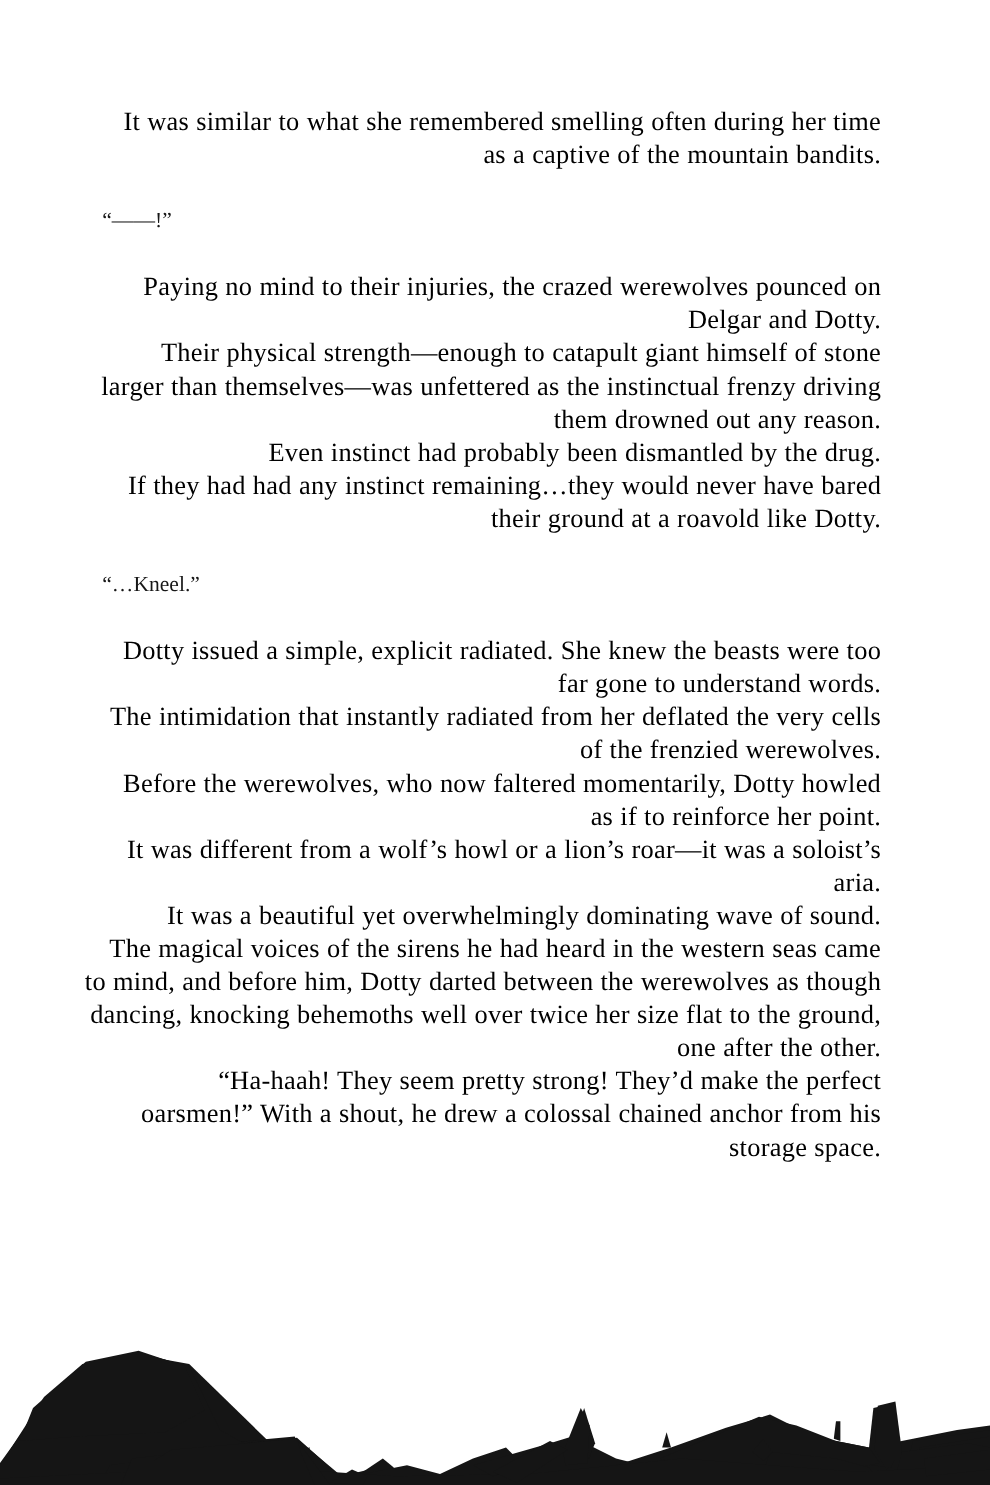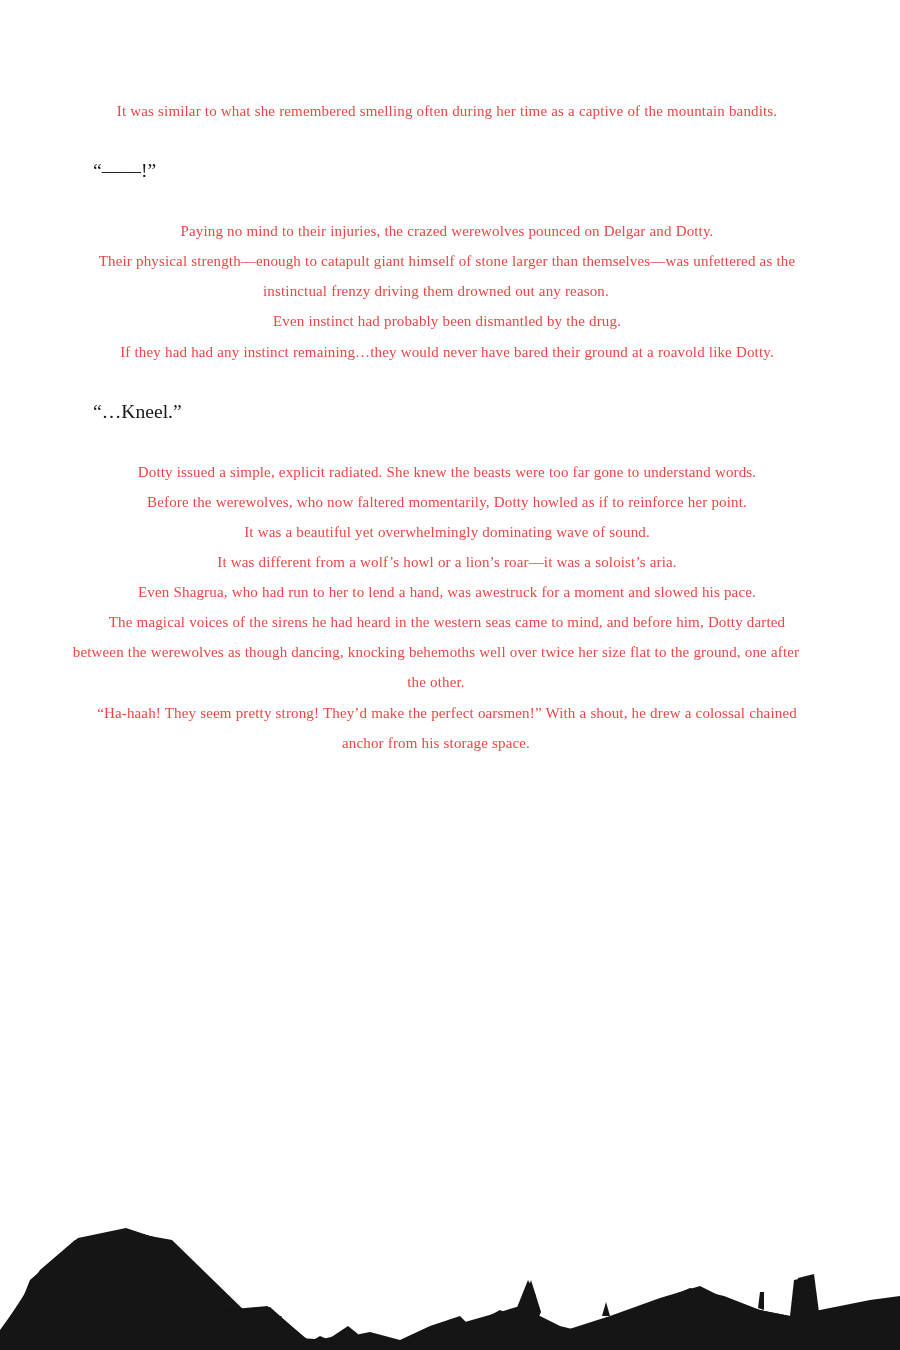--- a/index.html
+++ b/index.html
@@ -27,27 +27,27 @@
 
   .text-column {
     position: absolute;
     left: 71px;
     top: 96px;
     width: 730px;
   }
 
   .para {
     margin: 0;
-    font-size: 15px;
+    font-size: 24px;
     line-height: 30.1px;
-    text-align: center;
+    text-align: right;
     text-indent: 22px;
     letter-spacing: 0.01em;
     word-spacing: 0.01em;
-    color: #ef4444;
+    color: #000000;
     hyphens: none;
   }
 
   
   .gap-block {
     height: 30px;
   }
 
   .dialogue {
     margin: 0;
@@ -97,28 +97,28 @@
     <p class="para">If they had had any instinct remaining…they would never have bared their ground at a roavold like Dotty.</p>
 
     <div class="gap-block"></div>
 
     <p class="dialogue">“…Kneel.”</p>
 
     <div class="gap-block"></div>
 
     <p class="para">Dotty issued a simple, explicit radiated. She knew the beasts were too far gone to understand words.</p>
 
+    <p class="para">The intimidation that instantly radiated from her deflated the very cells of the frenzied werewolves.</p>
 
     <p class="para">Before the werewolves, who now faltered momentarily, Dotty howled as if to reinforce her point.</p>
 
+    <p class="para">It was different from a wolf’s howl or a lion’s roar—it was a soloist’s aria.</p>
+
     <p class="para">It was a beautiful yet overwhelmingly dominating wave of sound.</p>
 
-    <p class="para">It was different from a wolf’s howl or a lion’s roar—it was a soloist’s aria.</p>
-
-    <p class="para">Even Shagrua, who had run to her to lend a hand, was awestruck for a moment and slowed his pace.</p>
 
     <p class="para">The magical voices of the sirens he had heard in the western seas came to mind, and before him, Dotty darted between the werewolves as though dancing, knocking behemoths well over twice her size flat to the ground, one after the other.</p>
 
 
     <p class="para">“Ha-haah! They seem pretty strong! They’d make the perfect oarsmen!” With a shout, he drew a colossal chained anchor from his storage space.</p>
 
   </div>
 
   <div class="illustration">
     <svg viewBox="0 0 900 230" preserveAspectRatio="none" xmlns="http://www.w3.org/2000/svg">

